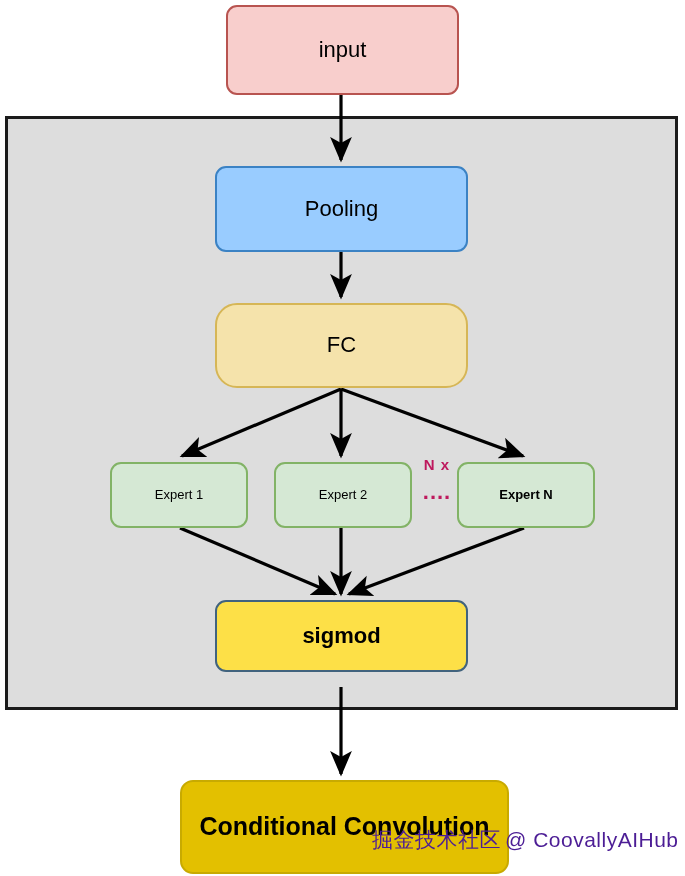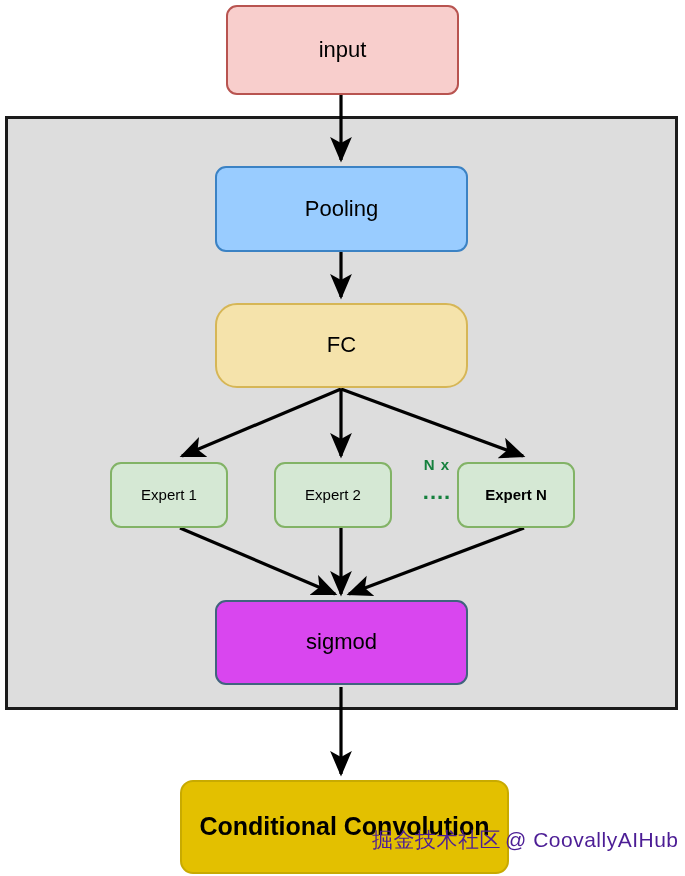--- a/index.html
+++ b/index.html
@@ -61,46 +61,47 @@
     background: #99ccff; border-color: #3b82c4;
     font-size: 22px;
   }
   #node-fc {
     left: 215px; top: 303px; width: 253px; height: 85px;
     background: #f5e3ab; border-color: #d6b656;
     font-size: 22px;
     border-radius: 22px;
   }
   .node-expert {
-    top: 462px; width: 118px; height: 66px;
+    top: 462px; width: 138px; height: 66px;
     background: #d5e8d4; border-color: #82b366;
-    font-size: 15px;
+    font-size: 13px;
   }
   #node-expert-1 { left: 110px; }
   #node-expert-2 { left: 274px; }
   #node-expert-n { left: 457px; font-weight: bold; }
   #node-sigmod {
-    left: 215px; top: 600px; width: 253px; height: 85px;
-    background: #d946ef; border-color: #41637e;
-    font-size: 22px;
+    left: 215px; top: 600px; width: 253px; height: 72px;
+    background: #fde047; border-color: #41637e;
+    font-size: 22px;
+    font-weight: bold;
   }
   #node-condconv {
     left: 180px; top: 780px; width: 329px; height: 94px;
     background: #e3c000; border-color: #c8aa00;
     font-size: 25px; font-weight: 700;
     border-radius: 13px;
   }
   
   #repeat-annotation {
     position: absolute;
     left: 413px;
     top: 456px;
     width: 48px;
     text-align: center;
-    color: #15803d;
+    color: #be185d;
   }
   #repeat-count {
     display: block;
     font-size: 15px;
     font-weight: 700;
     letter-spacing: 1px;
   }
   #repeat-dots {
     display: block;
     font-size: 22px;

